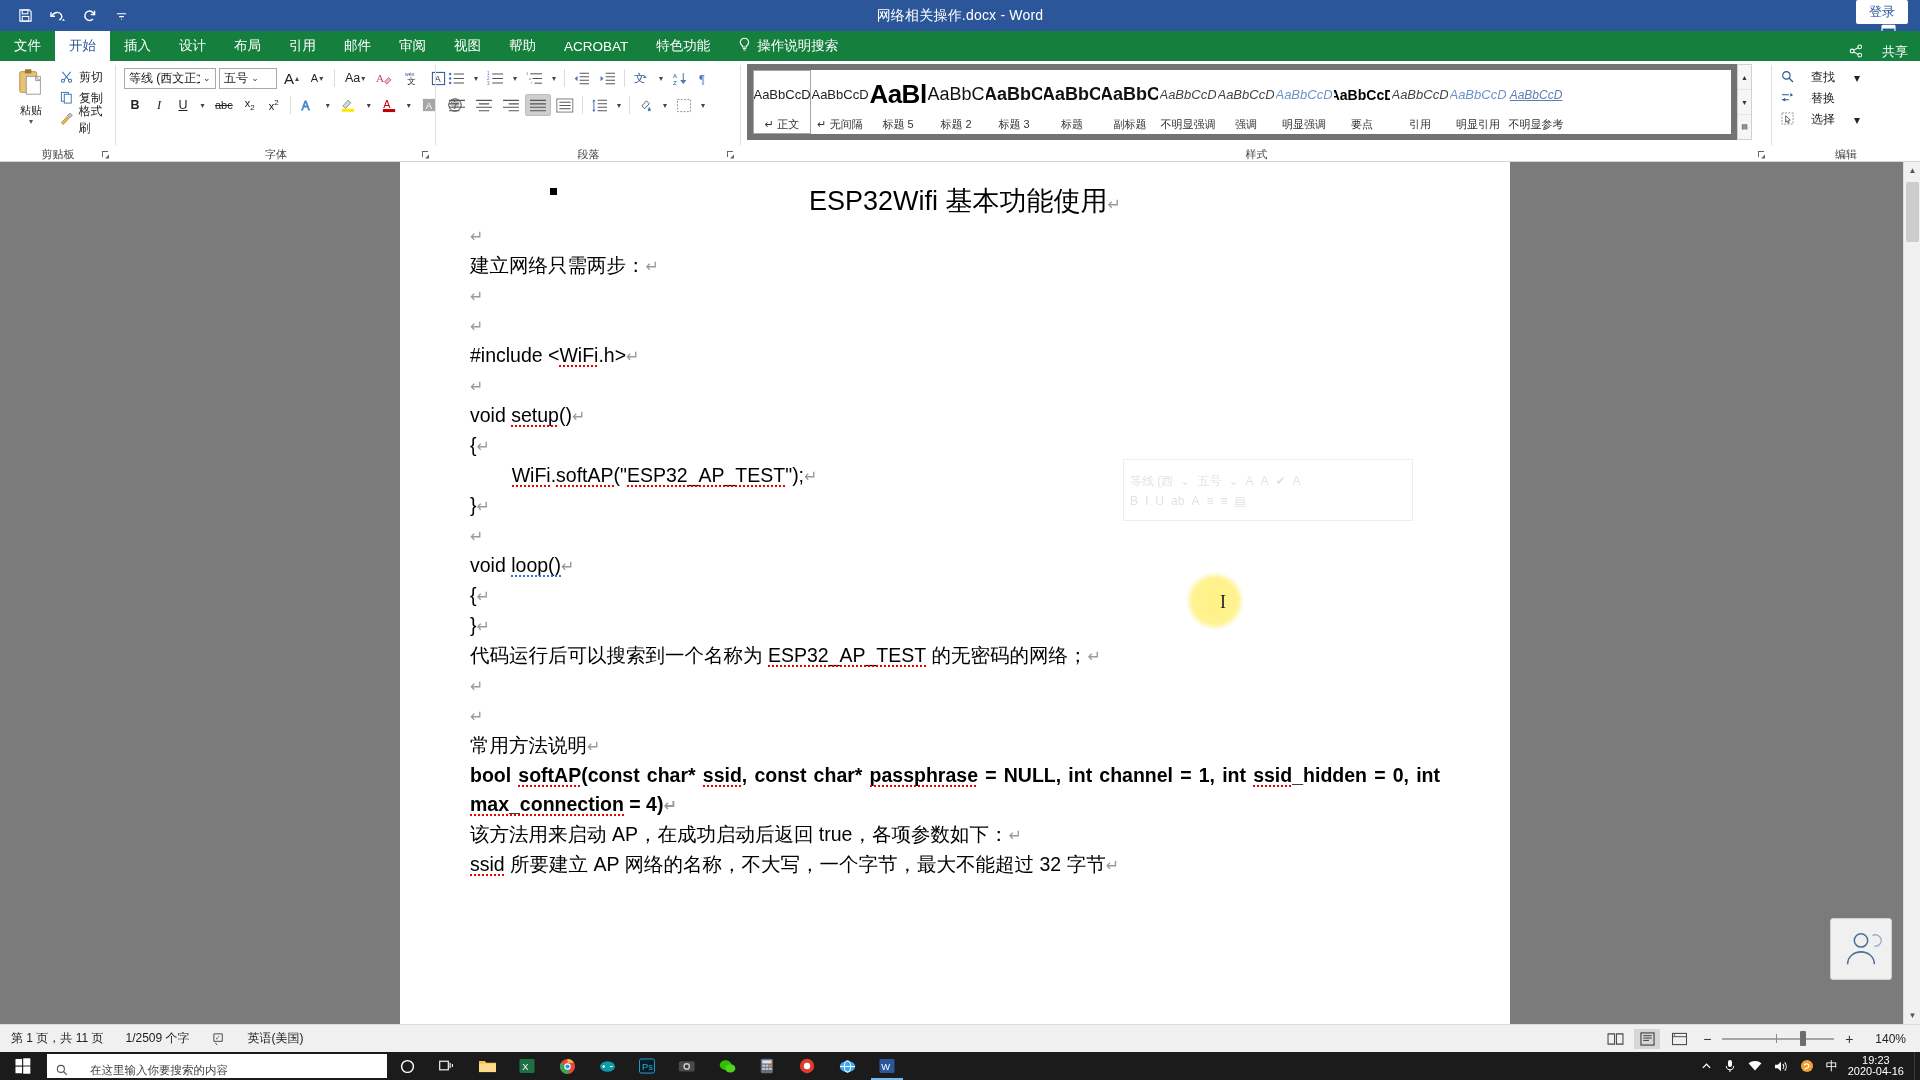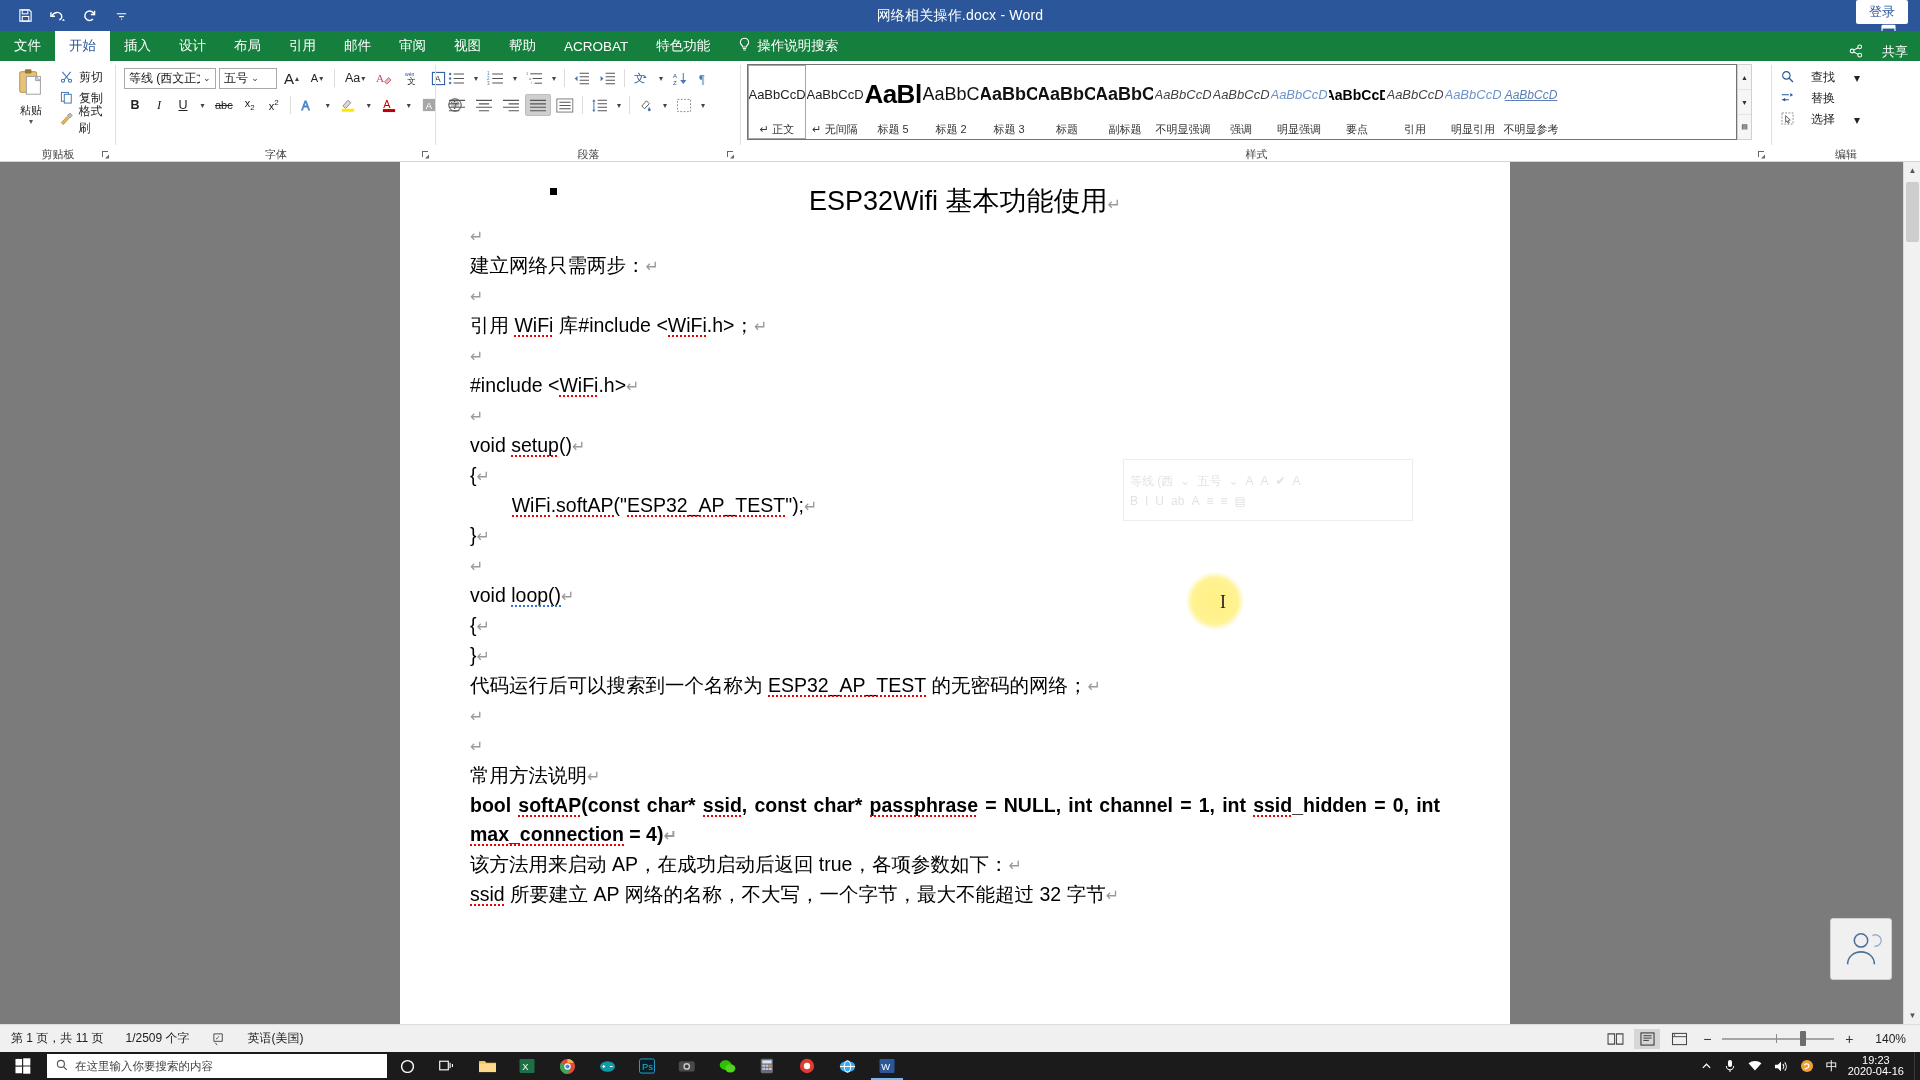--- a/index.html
+++ b/index.html
@@ -90,21 +90,21 @@
   .rbtn .mini { font-size:8px; color:#444; }
   .vsep { width:1px; height:18px; background:#dcdcdc; margin:0 3px; }
 
   
   .prow1 { position:absolute; left:8px; top:6px; display:flex; align-items:center; gap:1px; }
   .prow2 { position:absolute; left:8px; top:33px; display:flex; align-items:center; gap:1px; }
 
   
   .stylebox {
     position:absolute; left:6px; top:3px; height:76px;
-    border:1px solid #737373; background:#fff; display:flex; align-items:stretch; overflow:hidden;
+    border:6px solid #737373; background:#fff; display:flex; align-items:stretch; overflow:hidden;
   }
   .stylecell {
     width:58px; display:flex; flex-direction:column; align-items:center; justify-content:center;
     border:1px solid transparent; padding-top:2px;
   }
   .stylecell.active { border-color:#a6a6a6; background:#fff; }
   .stylecell .prev {
     flex:1; display:flex; align-items:center; justify-content:center;
     font-size:13px; color:#000; overflow:hidden; white-space:nowrap; width:100%;
   }
@@ -199,22 +199,22 @@
   .zslider .knob { position:absolute; left:78px; top:2px; width:6px; height:15px; background:#6d6d6d; border-radius:1px; }
   .zpm { width:18px; text-align:center; color:#333; font-size:14px; }
 
   
   .taskbar {
     position:absolute; left:0; top:1052px; width:1920px; height:28px;
     background:#1b1b1b; display:flex; align-items:center; color:#fff;
   }
   .startbtn { width:46px; height:28px; display:flex; align-items:center; justify-content:center; }
   .tbsearch {
-    width:340px; height:24px; background:#fff; color:#444; display:flex; align-items:center;
-    gap:7px; padding:0 9px; font-size:11.5px; margin-left:1px;
+    width:340px; height:24px; background:#fff; color:#444; display:flex; align-items:flex-end;
+    gap:22px; padding:0 9px; font-size:11.5px; margin-left:1px;
   }
   .tbicon { width:40px; height:28px; display:flex; align-items:center; justify-content:center; }
   .tbapp { width:40px; height:28px; display:flex; align-items:center; justify-content:center; position:relative; }
   .tbapp.active::after { content:""; position:absolute; left:4px; right:4px; bottom:0; height:2px; background:#76b9ed; }
   .tray { margin-left:auto; display:flex; align-items:center; height:28px; }
   .tray .ti { padding:0 6px; display:flex; align-items:center; justify-content:center; font-size:12px; color:#fff; }
   .clock { text-align:center; line-height:11px; font-size:11px; padding:0 10px 0 4px; }
   .shownd { width:6px; height:28px; border-left:1px solid #3a3a3a; }
 </style>
 </head>
@@ -729,21 +729,20 @@
     <div class="page">
       <div class="bullet-mark"></div>
       <div class="pagebody" id="page-body">
         <div class="doctitle">
           <span>ESP32Wifi 基本功能使用</span><span class="pmark">↵</span>
         </div>
         <div id="doc-paragraphs">
             <div class="pil"><span></span><span class="pmark">↵</span></div>
             <div class="pil"><span>建立网络只需两步：</span><span class="pmark">↵</span></div>
             <div class="pil"><span></span><span class="pmark">↵</span></div>
-            <div class="pil"><span>引用 <span class="sq">WiFi</span> 库#include &lt;<span class="sq">WiFi</span>.h&gt;；</span><span class="pmark">↵</span></div>
             <div class="pil"><span></span><span class="pmark">↵</span></div>
             <div class="pil"><span>#include &lt;<span class="sq">WiFi</span>.h&gt;</span><span class="pmark">↵</span></div>
             <div class="pil"><span></span><span class="pmark">↵</span></div>
             <div class="pil"><span>void <span class="sq">setup</span>()</span><span class="pmark">↵</span></div>
             <div class="pil"><span>{</span><span class="pmark">↵</span></div>
             <div class="pil indent1"><span>    <span class="sq">WiFi</span>.<span class="sq">softAP</span>("<span class="sq">ESP32_AP_TEST</span>");</span><span class="pmark">↵</span></div>
             <div class="pil"><span>}</span><span class="pmark">↵</span></div>
             <div class="pil"><span></span><span class="pmark">↵</span></div>
             <div class="pil"><span>void <span class="sq sqb">loop()</span></span><span class="pmark">↵</span></div>
             <div class="pil"><span>{</span><span class="pmark">↵</span></div>

